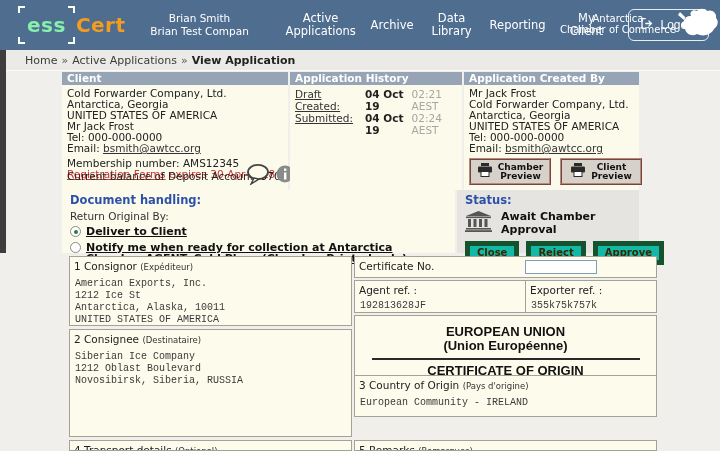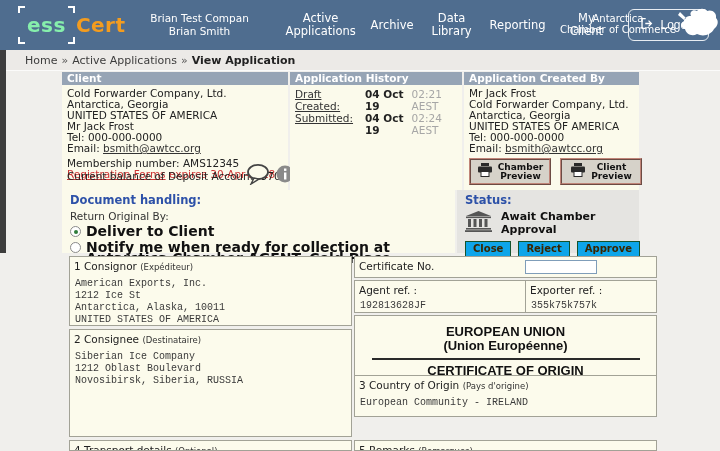--- a/index.html
+++ b/index.html
@@ -56,26 +56,26 @@
   .preview-btn { width:82px; height:27px; background:#d6d2c9; border:2px ridge #c08478; display:flex; align-items:center; justify-content:center; gap:5px; cursor:pointer; font-family:inherit; }
   .preview-label { font-size:9px; font-weight:bold; line-height:9px; text-align:center; color:#111; }
 
   
   .dochandling { position:absolute; left:62px; top:190px; width:393px; height:63px; background:#fbfaeb; padding:3px 8px; }
   .blue-heading { color:#2d51a8; font-weight:bold; font-size:11.5px; }
   .return-by { font-size:10.5px; margin-top:3px; color:#333; }
   .radio-row { display:flex; margin-top:4px; align-items:flex-start; gap:5px; cursor:pointer; }
   .radio { width:11px; height:11px; border:1px solid #8a8a8a; border-radius:50%; background:#fff; flex:0 0 auto; position:relative; margin-top:0px; }
   .radio.sel::after { content:""; position:absolute; left:2.5px; top:2.5px; width:4px; height:4px; border-radius:50%; background:#2f7d3a; }
-  .radio-label { font-size:14px; font-weight:bold; line-height:11.5px; max-width:336px; color:#111; }
+  .radio-label { font-size:11px; font-weight:bold; line-height:11.5px; max-width:336px; color:#111;text-decoration:underline; }
   .statuspanel { position:absolute; left:457px; top:190px; width:182px; height:63px; background:#e5e4e1; padding:3px 8px; }
   .status-row { display:flex; align-items:center; gap:9px; margin-top:3px; }
   .status-value { font-size:11px; font-weight:bold; color:#111; }
   .status-btns { display:flex; gap:7px; margin-top:5px; }
-  .orange-btn { background:#0ea5e9; border:1px solid #14532d; color:#3a2600; font-weight:bold; font-size:10px; padding:1px 7px 2px; cursor:pointer; font-family:inherit; }
+  .orange-btn { background:#14b8a6; border:5px solid #14532d; color:#3a2600; font-weight:bold; font-size:10px; padding:1px 7px 2px; cursor:pointer; font-family:inherit; }
 
   
   .box { position:absolute; background:#fcfbec; border:1px solid #a2a296; overflow:hidden; }
   .box-label { font-size:10.5px; color:#222; padding:3px 0 0 4px; }
   .box-label .fr { font-size:8.5px; color:#333; }
   .mono { font-family:"Liberation Mono","DejaVu Sans Mono",monospace; font-size:10px; line-height:12px; color:#3a3a3a; white-space:pre-line; padding:6px 0 4px 5px; }
   #box-consignor { left:69px; top:256px; width:283px; height:70px; }
   #box-consignee { left:69px; top:329px; width:283px; height:108px; }
   #box-transport { left:69px; top:440px; width:283px; height:11px; }
   #box-certno { left:354px; top:256px; width:303px; height:22px; }
@@ -100,22 +100,22 @@
       <span class="logo-frame">
         <span class="corner tl"></span>
         <span class="corner tr"></span>
         <span class="corner bl"></span>
         <span class="corner br"></span>
         <span class="logo-ess">ess</span>
       </span>
       <span class="logo-cert">Cert</span>
     </div>
     <div class="user-block">
+      <div>Brian Smith</div>
       <div>Brian Test Compan</div>
-      <div>Brian Smith</div>
     </div>
     <div class="nav">
       <div class="nav-item w2">Active Applications</div>
       <div class="nav-item">Archive</div>
       <div class="nav-item w3">Data Library</div>
       <div class="nav-item">Reporting</div>
       <div class="nav-item w4">My Client</div>
     </div>
     <button class="logout-btn">
       <span>

